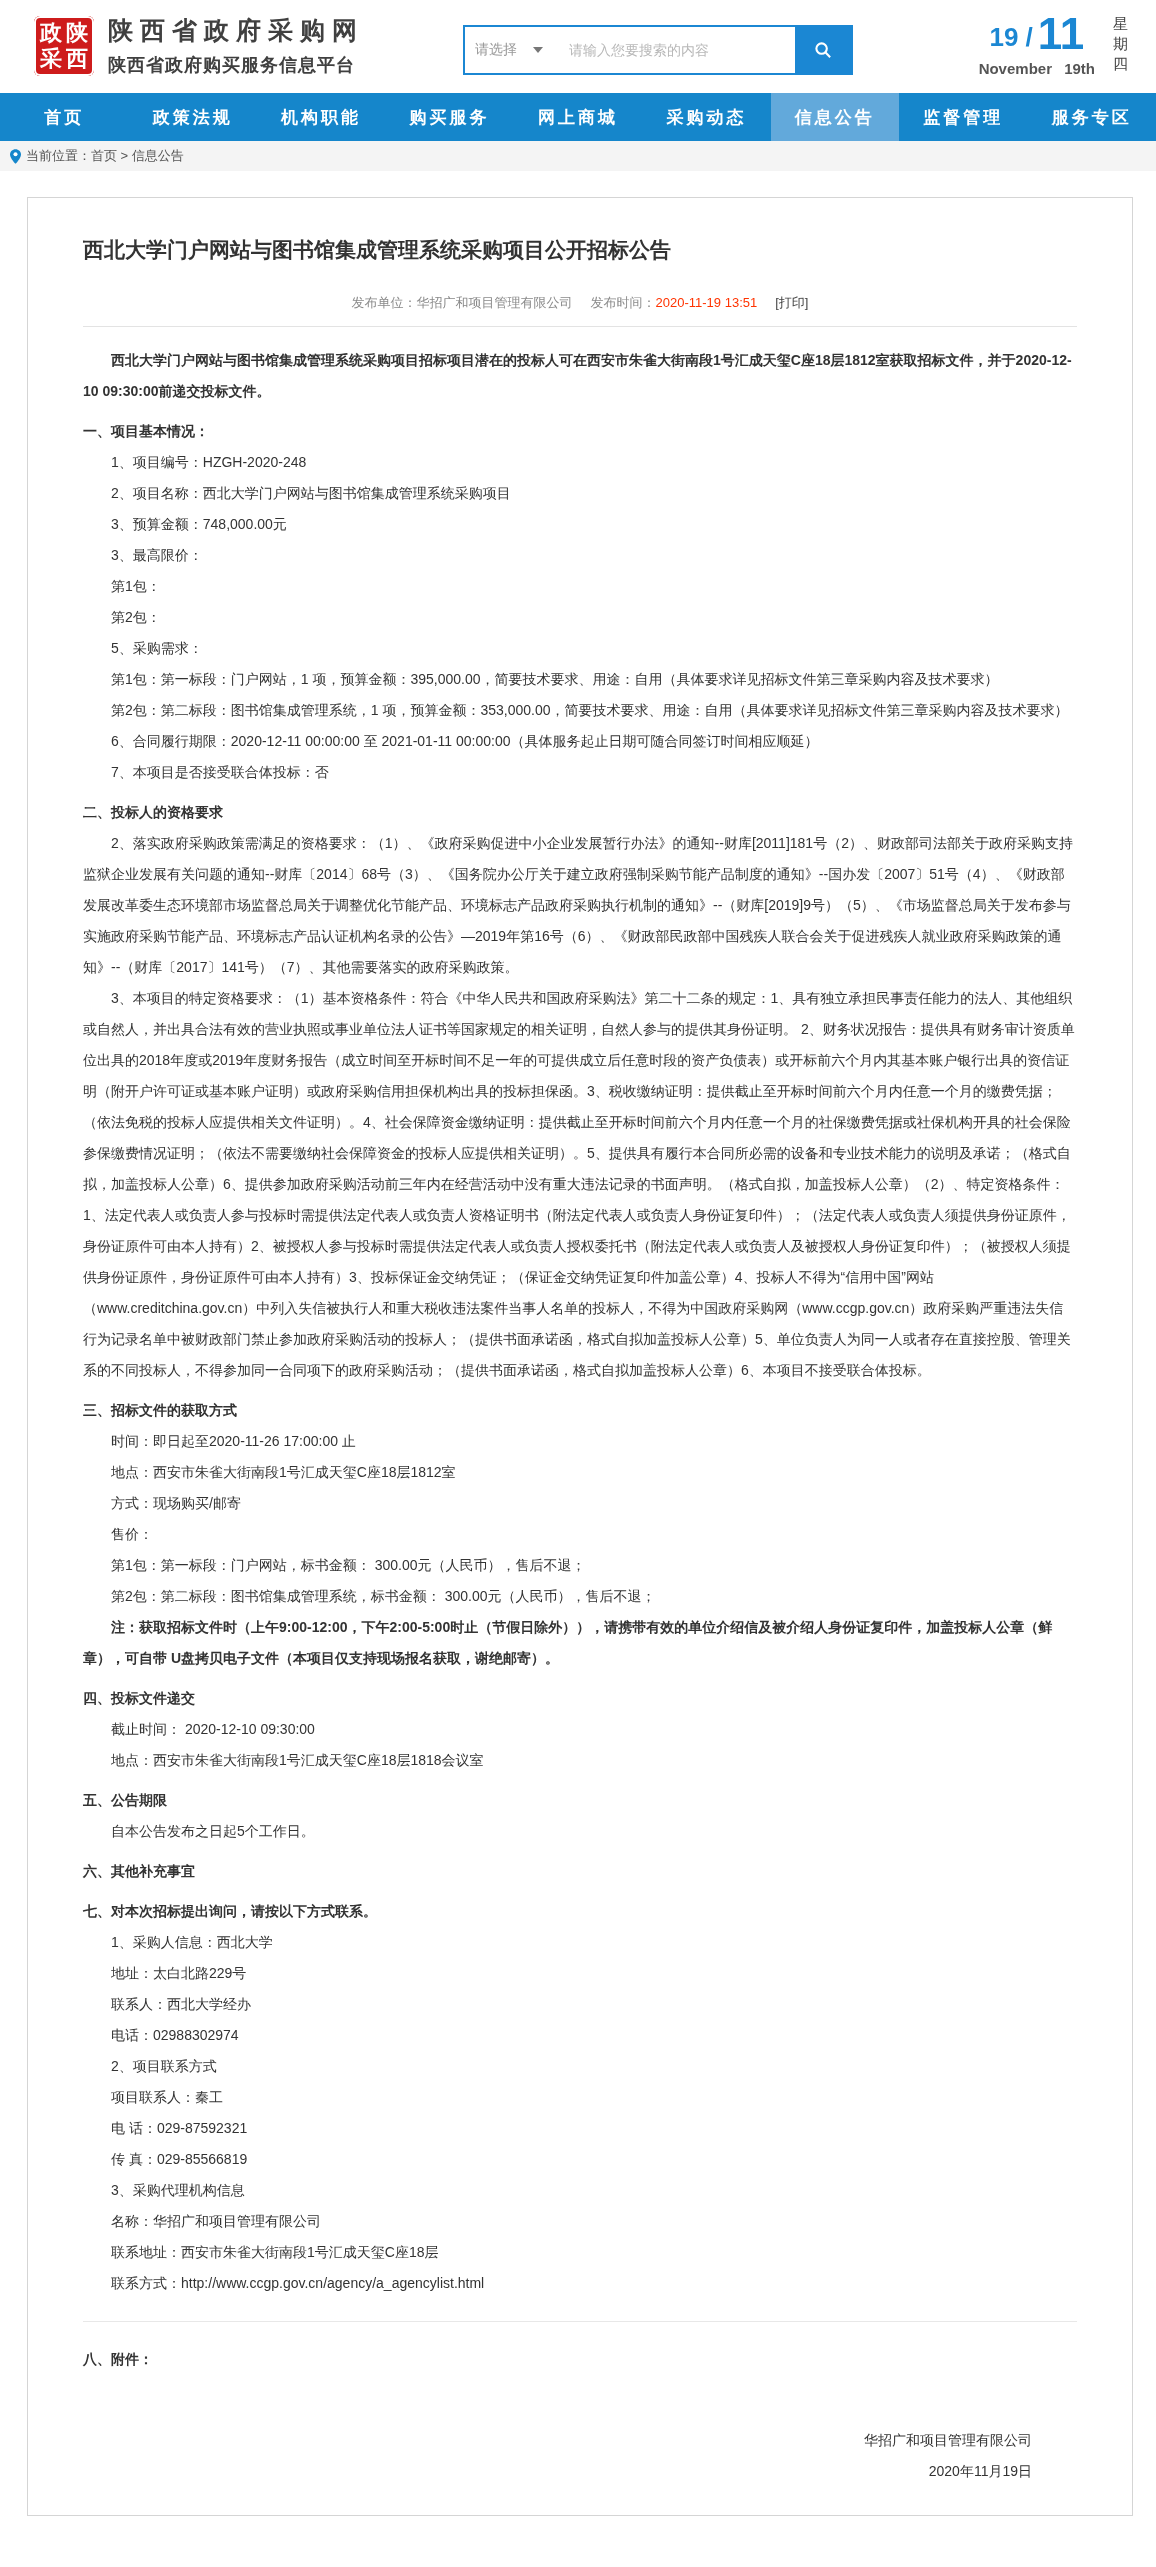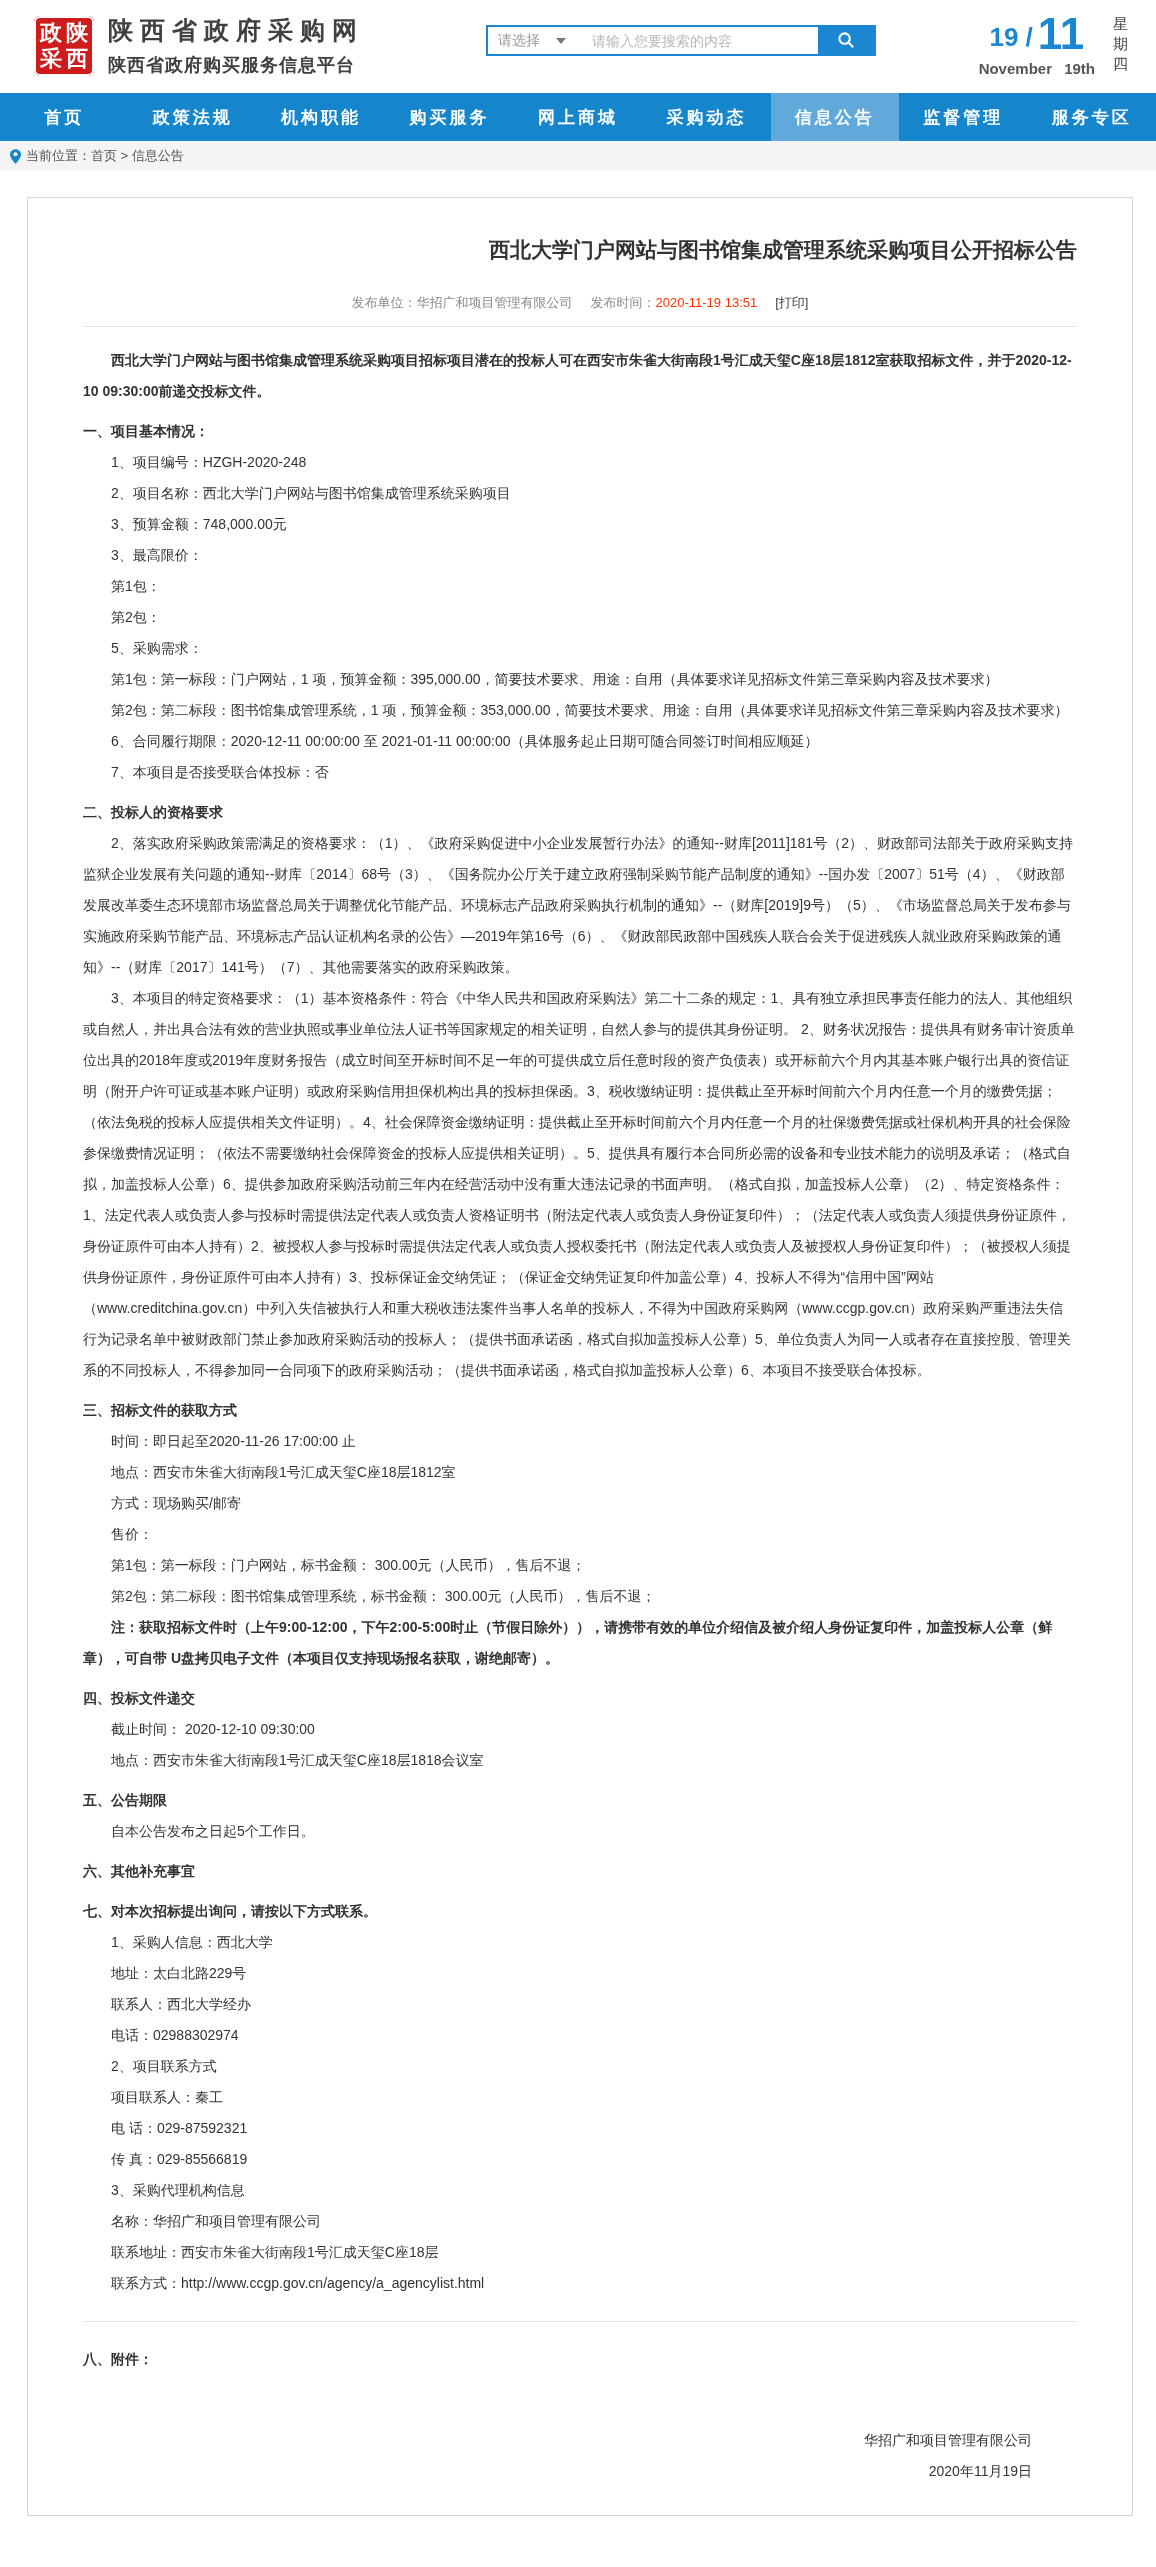--- a/index.html
+++ b/index.html
@@ -15,21 +15,21 @@
   .seal {
     width: 60px; height: 60px; background: #ce1c1c; border-radius: 6px;
     display: grid; grid-template-columns: 1fr 1fr; place-items: center;
     color: #fff; font-weight: bold; font-size: 22px; line-height: 1;
     padding: 4px; box-shadow: inset 0 0 0 2px #fff, inset 0 0 0 4px #ce1c1c;
   }
   .site-names { margin-left: 14px; color: #404040; }
   .site-name { font-size: 25px; font-weight: bold; letter-spacing: 7px; }
   .site-sub { font-size: 18px; font-weight: bold; margin-top: 6px; letter-spacing: 1px; }
   .search-bar {
-    position: absolute; left: 486px; top: 25px; width: 390px; height: 31px;
+    position: absolute; left: 463px; top: 25px; width: 390px; height: 50px;
     border: 2px solid #1b87d3; display: flex; align-items: stretch; background: #fff;
   }
   .search-select {
     width: 96px; display: flex; align-items: center; padding-left: 10px;
     color: #999; font-size: 14px; cursor: pointer; position: relative;
   }
   .caret { width: 0; height: 0; border-left: 5px solid transparent; border-right: 5px solid transparent;
     border-top: 6px solid #777; margin-left: 16px; }
   .search-input { flex: 1; border: 0; outline: 0; font-size: 14px; color: #333; padding-left: 8px; }
   .search-input::placeholder { color: #b8b8b8; }
@@ -53,21 +53,21 @@
   .nav-item.active { background: #62a9db; }
   
   .crumb-bar { height: 30px; background: #f4f4f4; display: flex; align-items: center; padding-left: 10px; }
   .crumb-text { font-size: 13px; color: #555; margin-left: 5px; }
   .crumb-text a { color: #555; text-decoration: none; cursor: pointer; }
   
   .panel {
     width: 1106px; margin: 26px auto 30px 27px; border: 1px solid #d5d5d5;
     padding: 24px 55px 28px 55px; background: #fff;
   }
-  .article-title { text-align: right; font-size: 21px; font-weight: bold; color: #333; margin-top: 14px; }
+  .article-title { text-align: left; font-size: 21px; font-weight: bold; color: #333; margin-top: 14px; }
   .article-meta { text-align: center; font-size: 13px; color: #8a8a8a; margin-top: 30px; }
   .article-meta .lbl { margin-left: 18px; }
   .article-meta .red { color: #f30; }
   .article-meta .print { color: #444; margin-left: 18px; cursor: pointer; }
   .meta-hr { border: 0; border-top: 1px solid #e3e3e3; margin: 14px 0 18px 0; }
   .article p.line { font-size: 14px; line-height: 31px; text-indent: 2em; color: #333; }
   .article p.line.h { font-weight: bold; text-indent: 0; margin-top: 9px; }
   .article p.line.bold { font-weight: bold; }
   .article p.line.right { text-align: right; text-indent: 0; padding-right: 45px; }
   .article p.line.mt { margin-top: 50px; }

